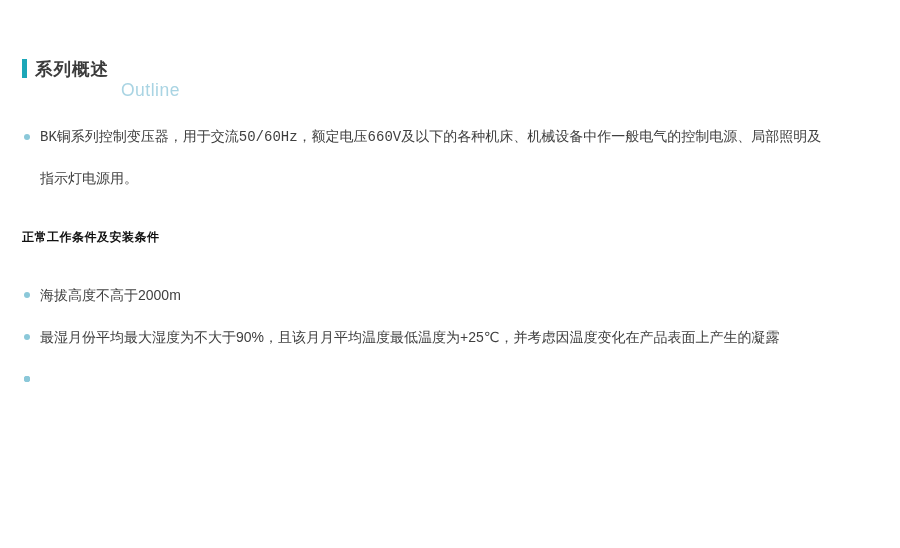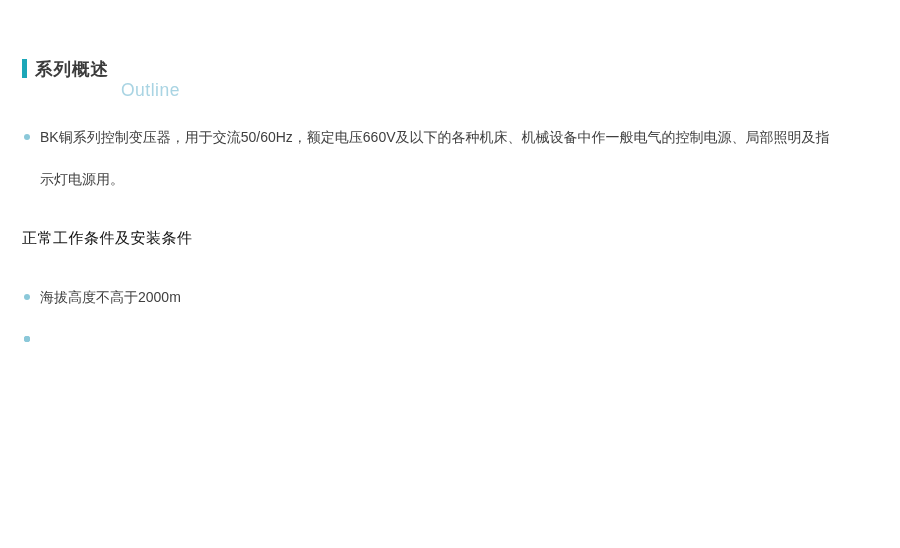--- a/index.html
+++ b/index.html
@@ -56,26 +56,26 @@
     height: 6px;
     border-radius: 50%;
     background: #8bc8d9;
   }
   ul.bullets li .li-text {
     display: inline-block;
     max-width: 792px;
     vertical-align: top;
   }
 
-  .intro-list { margin-top: 15px; }
+  .intro-list { margin-top: 15px; font-family: Liberation Mono, monospace; }
 
   .subsection-title {
     margin-top: 29px;
-    font-size: 15px;
-    font-weight: 400;
+    font-size: 12px;
+    font-weight: 700;
     color: #111111;
     letter-spacing: 0.5px;
   }
 
   .conditions-list { margin-top: 28px; }
 </style>
 </head>
 <body>
 
 <div class="page">
@@ -95,20 +95,24 @@
 
   <h2 class="subsection-title">正常工作条件及安装条件</h2>
 
   <ul class="bullets conditions-list">
     <li>
       <span class="dot"></span>
       <span class="li-text">海拔高度不高于2000m</span>
     </li>
     <li>
       <span class="dot"></span>
+      <span class="li-text">最湿月份平均最大湿度为不大于90%，且该月月平均温度最低温度为+25℃，并考虑因温度变化在产品表面上产生的凝露</span>
+    </li>
+    <li>
+      <span class="dot"></span>
     </li>
     <li>
       <span class="dot"></span>
     </li>
     <li>
       <span class="dot"></span>
     </li>
   </ul>
 
 </div>

